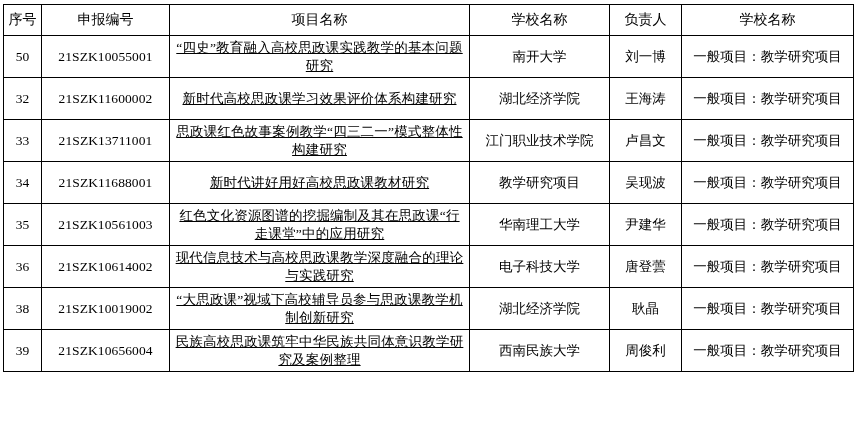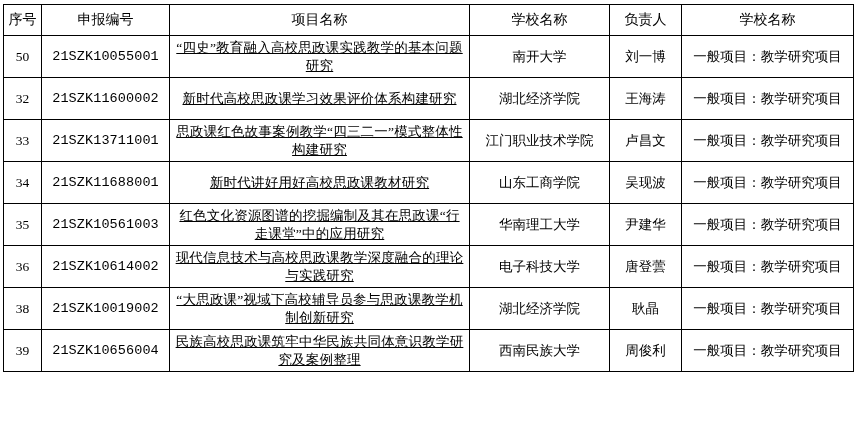--- a/index.html
+++ b/index.html
@@ -48,21 +48,21 @@
   col.c-school  { width: 140px; }
   col.c-person  { width: 72px; }
   col.c-type    { width: 172px; }
 
   td.title-cell {
     text-align: center;
     letter-spacing: 0.2px;
     text-decoration: underline;
   }
   td.code-cell {
-    font-family: Liberation Mono, monospace;
+    font-family: Liberation Serif, serif;
     letter-spacing: 0.1px;
   }
   td.type-cell {
     font-size: 13px;
   }
 </style>
 </head>
 <body>
 
 <div class="sheet">
@@ -107,21 +107,21 @@
         <td class="code-cell">21SZK13711001</td>
         <td class="title-cell">思政课红色故事案例教学“四三二一”模式整体性构建研究</td>
         <td>江门职业技术学院</td>
         <td>卢昌文</td>
         <td class="type-cell">一般项目：教学研究项目</td>
       </tr>
       <tr>
         <td>34</td>
         <td class="code-cell">21SZK11688001</td>
         <td class="title-cell">新时代讲好用好高校思政课教材研究</td>
-        <td>山东工商学院</td>
+        <td>教学研究项目</td>
         <td>吴现波</td>
         <td class="type-cell">一般项目：教学研究项目</td>
       </tr>
       <tr>
         <td>35</td>
         <td class="code-cell">21SZK10561003</td>
         <td class="title-cell">红色文化资源图谱的挖掘编制及其在思政课“行走课堂”中的应用研究</td>
         <td>华南理工大学</td>
         <td>尹建华</td>
         <td class="type-cell">一般项目：教学研究项目</td>

